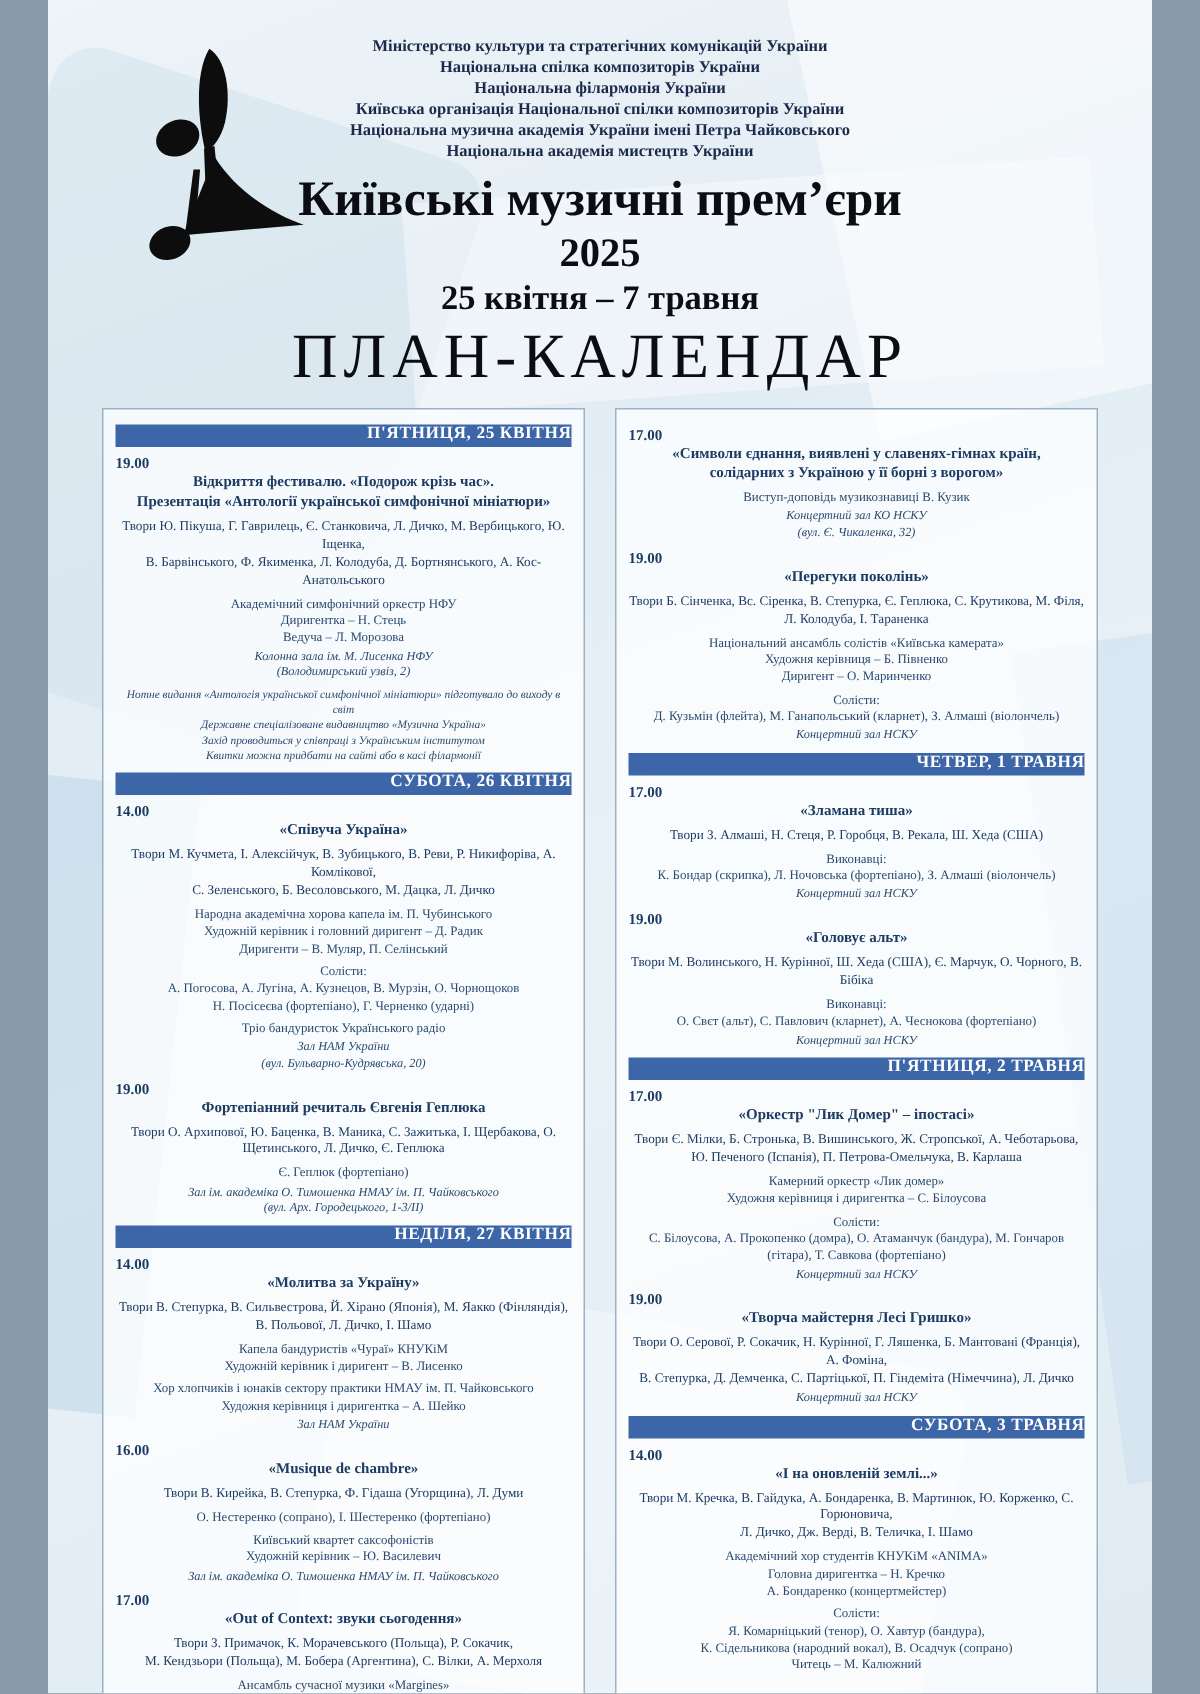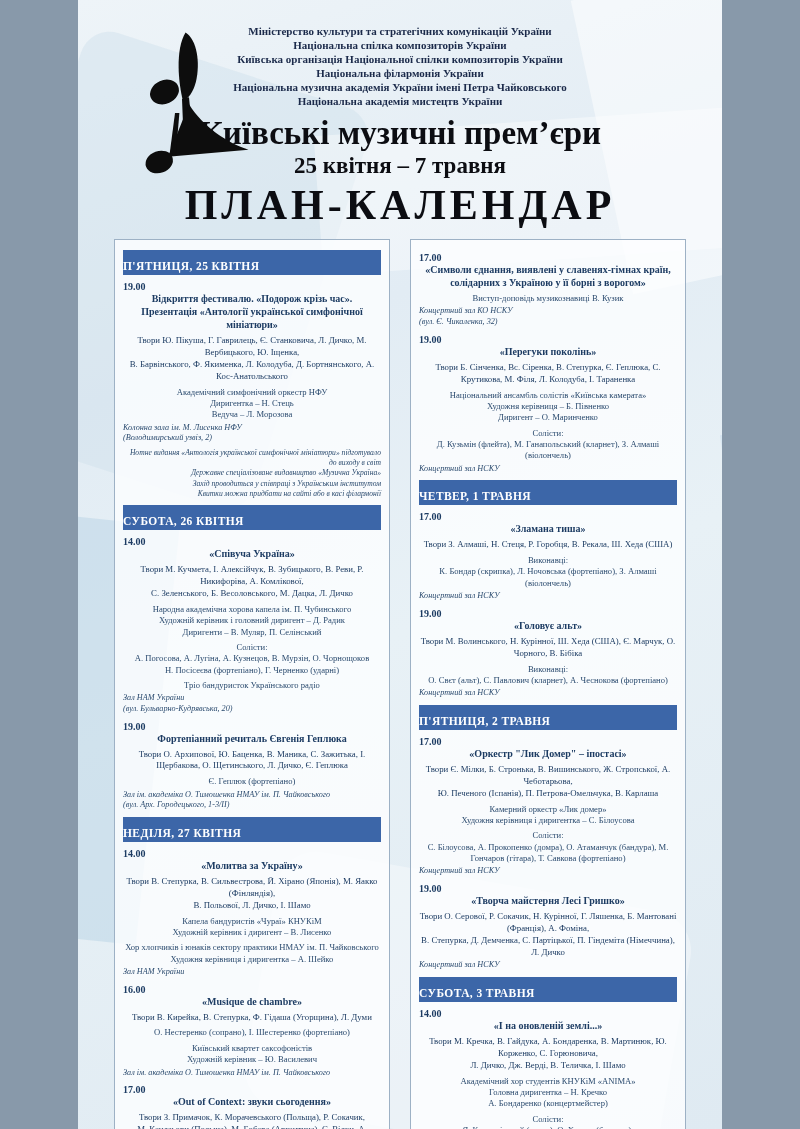--- a/index.html
+++ b/index.html
@@ -1,48 +1,48 @@
 <!DOCTYPE html>
 <html lang="uk"><head>
 <meta charset="utf-8">
 <style>
   html,body{margin:0;padding:0;}
   body{font-family:"Liberation Serif", serif; background:#8899aa;}
-  .poster{position:relative;width:644px;height:1129px;margin:0 auto;overflow:hidden;
+  .poster{position:relative;width:736px;height:1129px;margin:0 auto;overflow:hidden;
     background:linear-gradient(160deg,#eef4f8 0%,#e2ecf4 30%,#e8f1f6 55%,#dfeaf2 100%);}
   
   .bg-shape{position:absolute;pointer-events:none;}
   .bs1{left:-60px;top:60px;width:300px;height:420px;background:#cfe0ec;opacity:.45;transform:rotate(18deg);border-radius:30px;}
   .bs2{left:520px;top:-40px;width:360px;height:300px;background:#ffffff;opacity:.5;transform:rotate(-12deg);}
   .bs3{left:-40px;top:520px;width:120px;height:420px;background:#bcd6e6;opacity:.55;transform:rotate(6deg);}
   .bs4{left:680px;top:420px;width:180px;height:560px;background:#cadded;opacity:.5;transform:rotate(-8deg);}
   .bs5{left:180px;top:880px;width:420px;height:260px;background:#ffffff;opacity:.35;transform:rotate(10deg);border-radius:40px;}
   .bs6{left:240px;top:120px;width:460px;height:140px;background:#ffffff;opacity:.4;transform:rotate(-4deg);}
 
   header{position:relative;text-align:center;padding-top:24px;color:#1b2a4a;}
   .logo-wrap{position:absolute;left:34px;top:22px;width:140px;height:168px;}
   .org-lines div{font-weight:bold;font-size:11px;line-height:1.28;color:#1b2a4a;}
   .fest-title{margin:8px 0 0;font-size:33px;line-height:1.05;font-weight:bold;color:#0c0d12;}
   .fest-year{font-size:27px;font-weight:bold;color:#0c0d12;margin-top:2px;}
   .fest-dates{font-size:23px;font-weight:bold;color:#0c0d12;margin-top:2px;}
-  .fest-plan{font-size:42px;font-weight:bold;letter-spacing:4px;color:#0c0d12;margin-top:2px;}
+  .fest-plan{font-size:42px;font-weight:normal;letter-spacing:4px;color:#0c0d12;margin-top:2px;}
 
   .cols{display:flex;gap:20px;padding:10px 36px 0;align-items:flex-start;position:relative;}
   .panel{flex:1;background:rgba(252,254,255,.82);border:1px solid #9db1c5;padding:6px 8px 10px;color:#1d3c63;}
 
   .day{margin-bottom:6px;}
-  .day-header{background:#3c66a8;color:#fff;font-weight:bold;font-size:11.5px;text-align:left;
-    padding:10px 0 3px;letter-spacing:.4px;margin:4px 0 2px;}
+  .day-header{background:#3c66a8;color:#fff;font-weight:bold;font-size:11.5px;text-align:right;
+    padding:0 0 3px;letter-spacing:.4px;margin:4px 0 2px;}
   .event{margin-top:6px;}
   .time{font-weight:bold;font-size:10px;text-align:left;}
   .title{font-weight:bold;font-size:10px;text-align:center;white-space:pre-line;line-height:1.3;color:#1d3c63;}
   .works{font-weight:normal;font-size:8.8px;text-align:center;white-space:pre-line;line-height:1.35;margin-top:4px;color:#1d3c63;}
   .group{font-size:8.6px;text-align:center;white-space:pre-line;line-height:1.32;margin-top:4px;color:#2a4a6e;}
-  .venue{font-size:8.2px;font-style:italic;text-align:left;white-space:pre-line;line-height:1.3;margin-top:2px;color:#2a4a6e;}
-  .notes{font-size:7.6px;font-style:italic;text-align:right;white-space:pre-line;line-height:1.35;margin-top:4px;color:#2a4a6e;}
+  .venue{font-size:8.2px;font-style:italic;text-align:center;white-space:pre-line;line-height:1.3;margin-top:2px;color:#2a4a6e;}
+  .notes{font-size:7.6px;font-style:italic;text-align:center;white-space:pre-line;line-height:1.35;margin-top:4px;color:#2a4a6e;}
 </style>
 </head>
 <body>
 
 <div class="poster">
   <div class="bg-shape bs1"></div>
   <div class="bg-shape bs2"></div>
   <div class="bg-shape bs3"></div>
   <div class="bg-shape bs4"></div>
   <div class="bg-shape bs5"></div>
@@ -57,26 +57,27 @@
           <path d="M80,82 L88,80 C90,102 92,118 94,130 L82,132 Z"></path>
           <path d="M88,88 C104,114 132,132 156,140 L64,148 Z"></path>
           <path d="M66,144 L72,98 77,98 73,146 Z"></path>
           <ellipse cx="54" cy="154" rx="16" ry="12.5" transform="rotate(-20 54 154)"></ellipse>
         </g>
       </svg>
     </div>
     <div class="org-lines">
       <div>Міністерство культури та стратегічних комунікацій України</div>
       <div>Національна спілка композиторів України</div>
+      <div>Національна філармонія України</div>
       <div>Київська організація Національної спілки композиторів України</div>
-      <div>Національна філармонія України</div>
       <div>Національна музична академія України імені Петра Чайковського</div>
       <div>Національна академія мистецтв України</div>
     </div>
     <h1 class="fest-title">Київські музичні прем’єри</h1>
+    <div class="fest-year">2025</div>
     <div class="fest-dates">25 квітня – 7 травня</div>
     <div class="fest-plan">ПЛАН-КАЛЕНДАР</div>
   </header>
 
   <main class="cols">
     <section class="panel">
       <div>
           <section class="day">
             <div class="day-header">П'ЯТНИЦЯ, 25 КВІТНЯ</div>
             <div class="event">

